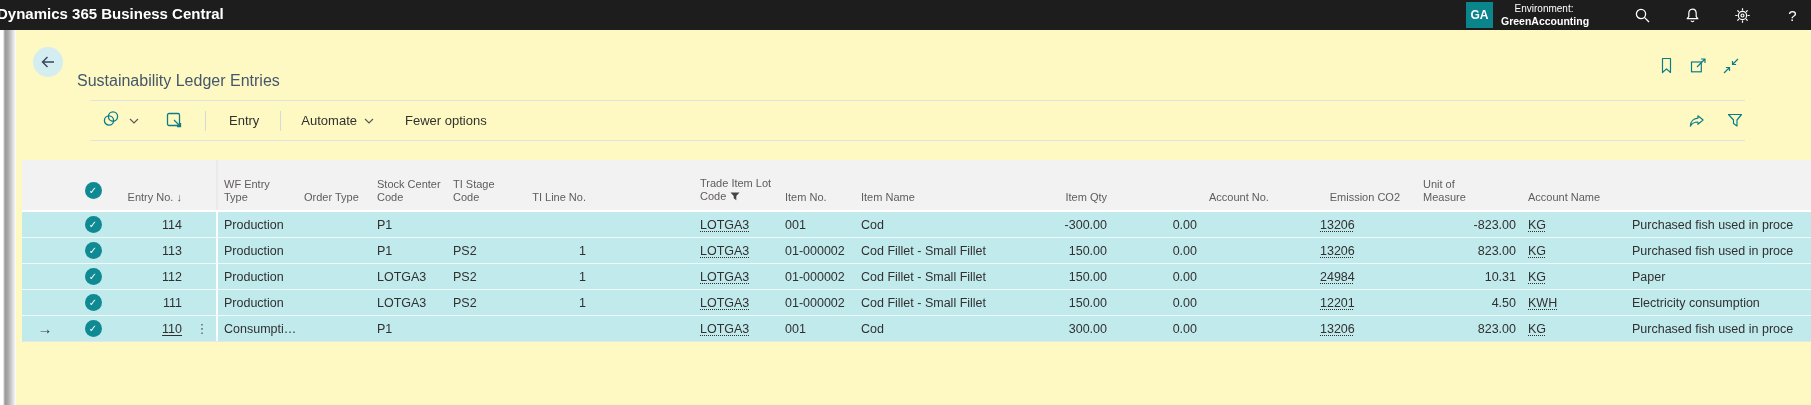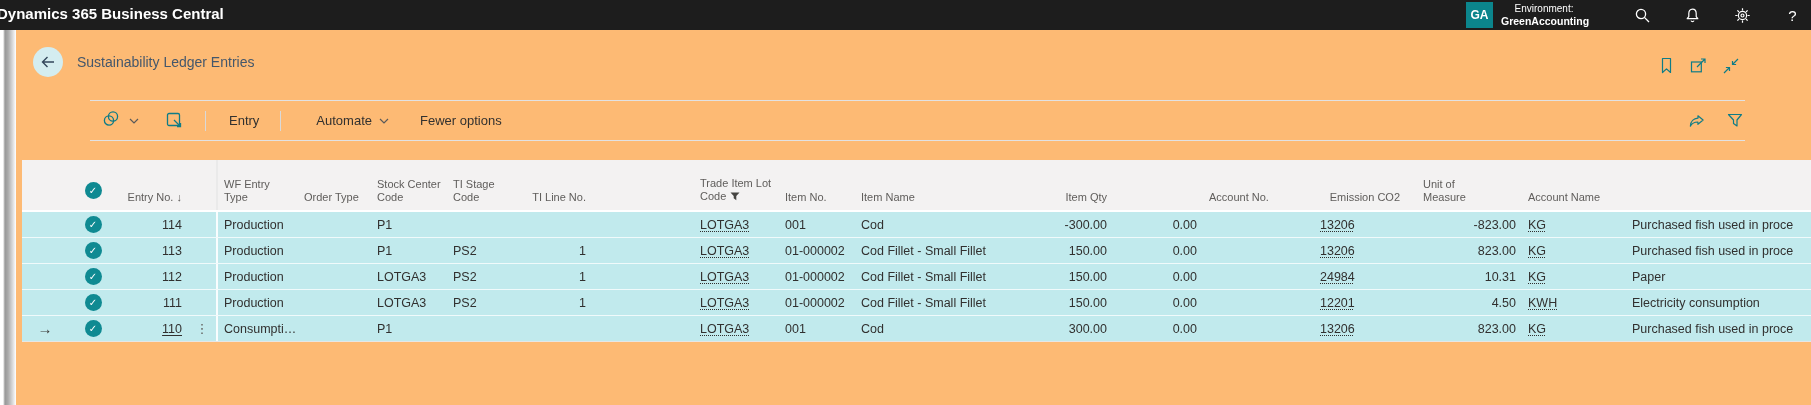--- a/index.html
+++ b/index.html
@@ -1,37 +1,37 @@
 <!DOCTYPE html>
 <html style="--topbar-bg: #1d1d1d; --badge-teal: #0b858c; --accent-teal: #0e7c87; --back-circle: #d4edf0; --header-bg: #f3f2f2; --selected-row: #c1eaed; --checkmark: #0f8a92;"><head>
 <meta charset="utf-8">
 <style>
   * { margin:0; padding:0; box-sizing:border-box; }
   html,body { background:#fff; }
   .screen {
-    position:relative; width:1811px; height:405px; overflow:hidden; background:#fdba74;
+    position:relative; width:1811px; height:405px; overflow:hidden; background:#fef9c3;
     font-family:"Liberation Sans","DejaVu Sans",sans-serif; color:#31302f;
   }
   
   .topbar { position:absolute; left:0; top:0; width:1811px; height:30px; background:var(--topbar-bg,#1d1d1d); }
   .app-title { position:absolute; left:-3px; top:5px; color:#fff; font-size:15px; font-weight:700; white-space:nowrap; cursor:pointer; }
   .topbar-right { position:absolute; right:10px; top:0; height:30px; display:flex; align-items:center;text-align:center; }
   .ga-badge { width:27px; height:26px; background:var(--badge-teal,#0b858c); color:#fff; font-size:12px; font-weight:700;
               display:flex; align-items:center; justify-content:center; cursor:pointer; }
   .env { color:#fff; font-size:10px; line-height:12px; margin:0 14px 0 8px; width:86px; }
   .env-name { font-weight:700; font-size:10.5px; }
   .tb-icon { width:17px; height:17px; display:flex; align-items:center; justify-content:center; margin-left:33px; cursor:pointer; }
   .tb-help { color:#fff; font-size:15px; font-weight:400; }
   
   .left-strip { position:absolute; left:0; top:30px; width:16px; height:375px;
     background:linear-gradient(90deg,#ffffff 0px,#ffffff 3px,#989898 5px,#aaaaaa 8px,#d4d4d4 12px,#ffffff 16px); cursor:pointer; }
   
   .back-circle { position:absolute; left:33px; top:47px; width:30px; height:30px; border-radius:50%;
     background:var(--back-circle,#d4edf0); display:flex; align-items:center; justify-content:center; cursor:pointer; }
-  .page-title { position:absolute; left:77px; top:54px; font-size:14px; color:#44576b; white-space:nowrap; }
+  .page-title { position:absolute; left:77px; top:72px; font-size:16px; color:#44576b; white-space:nowrap; }
   .title-icons { position:absolute; left:1658px; top:57px; display:flex; gap:15px; }
   .ticon { width:17px; height:17px; display:flex; align-items:center; justify-content:center; cursor:pointer; }
   .rule { position:absolute; left:90px; width:1655px; height:1px; background:#e2e2e2; }
   .rule1 { top:100px; } .rule2 { top:140px; }
   
   .actionbar { position:absolute; left:90px; top:101px; width:1655px; height:39px; }
   .ab-left { display:flex; align-items:center; height:100%; }
   .ab-item { display:flex; align-items:center; cursor:pointer; }
   .ab-label { font-size:13px; color:#32312f; white-space:nowrap; }
   .vsep { width:1px; height:20px; background:#d9d9d9; }
@@ -149,21 +149,21 @@
       </span>
       <span class="ab-item" style="margin-left:27px;">
         <svg width="17" height="17" viewBox="0 0 17 17">
             <rect x="1.5" y="1.5" width="12" height="12" rx="1.5" fill="none" stroke="#0e7c87" stroke-width="1.3"></rect>
             <path d="M8 8 L14.5 14.5 M14.5 11v3.5H11" fill="none" stroke="#0e7c87" stroke-width="1.3"></path>
           </svg>
       </span>
       <span class="vsep" style="margin-left:22px;"></span>
       <span class="ab-item ab-label" style="margin-left:23px;">Entry</span>
       <span class="vsep" style="margin-left:21px;"></span>
-      <span class="ab-item" style="margin-left:35px;justify-content:flex-end;">
+      <span class="ab-item" style="margin-left:20px;justify-content:flex-end;">
         <span class="ab-label">Automate</span>
         <span class="chev">
           <svg width="10" height="6" viewBox="0 0 10 6">
               <path d="M1 1 L5 5 L9 1" fill="none" stroke="#5a5a5a" stroke-width="1.2"></path>
             </svg>
         </span>
       </span>
       <span class="ab-item ab-label" style="margin-left:31px;">Fewer options</span>
     </div>
     <div class="ab-right">

